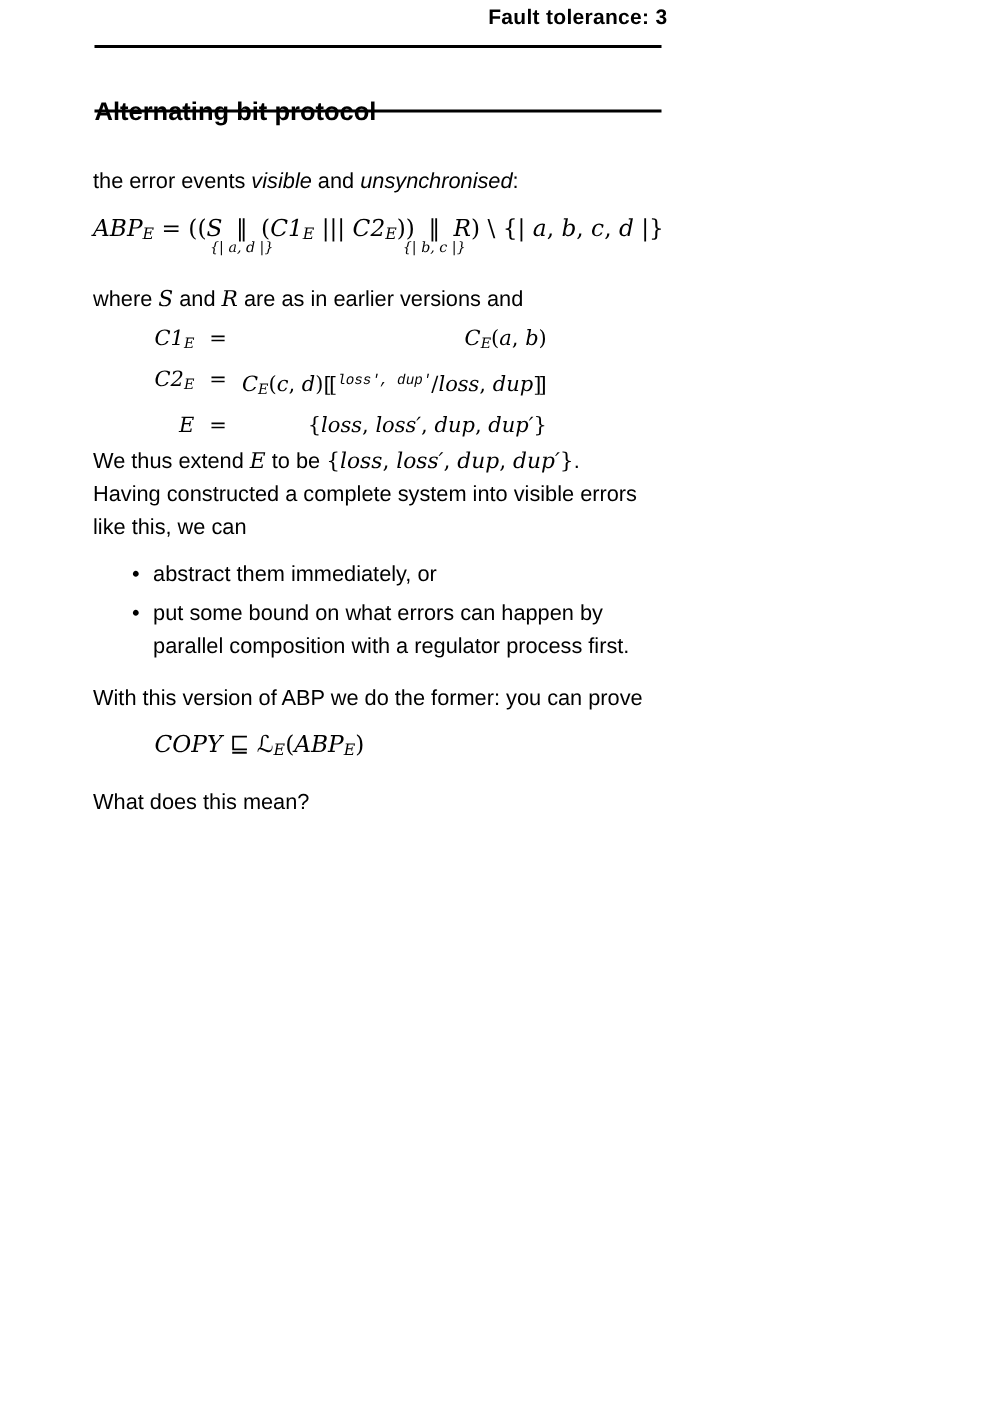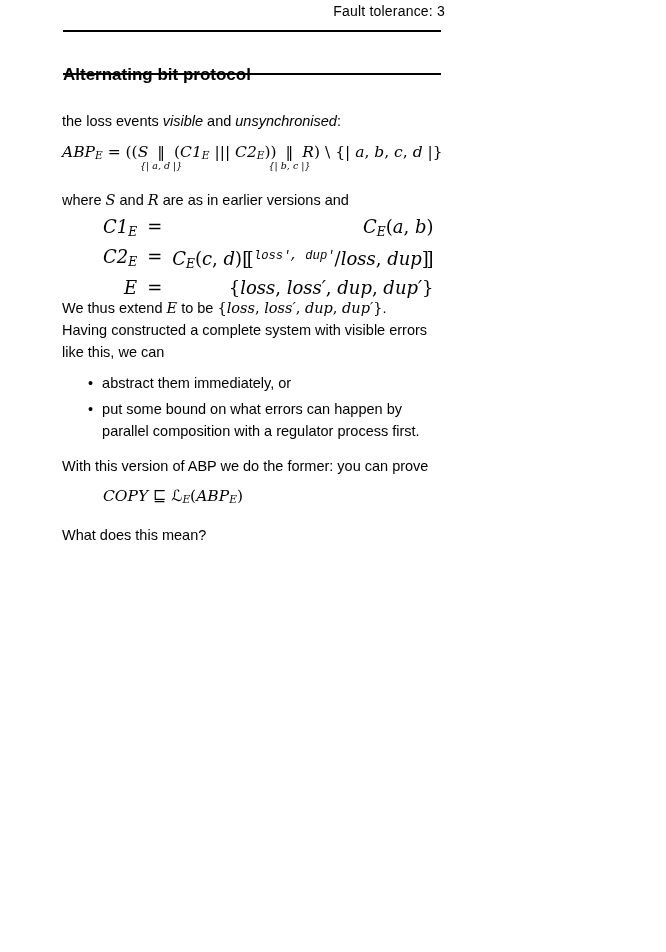--- a/index.html
+++ b/index.html
@@ -1,31 +1,31 @@
 <!DOCTYPE html>
 <html><head>
 <meta charset="utf-8">
 <style>
   html,body{margin:0;padding:0;background:#ffffff;}
   .page{position:relative;width:666px;height:952px;background:#ffffff;color:#000000;
         font-family:"Liberation Sans",sans-serif;overflow:hidden;}
   .header-right{position:absolute;top:3px;left:63px;width:382px;text-align:right;
-        font-size:14px;font-weight:normal;letter-spacing:.2px;}
+        font-size:14px;font-weight:bold;letter-spacing:.2px;}
   .rule{position:absolute;left:63px;width:378px;height:1.5px;background:#000;}
   .rule1{top:30px;}
   .rule2{top:73px;}
   .title{position:absolute;top:41px;left:63px;width:378px;text-align:left;
         font-weight:bold;font-size:17px;margin-top:24px;}
   .tl{position:absolute;left:62px;font-size:14.5px;line-height:20px;white-space:nowrap;}
   .formula{position:absolute;left:62px;font-size:15.5px;white-space:nowrap;
         font-family:"DejaVu Serif","DejaVu Sans",serif;}
   .formula-indent{left:103px;text-align:right;}
   .eqs{position:absolute;left:103px;top:215px;display:grid;
         grid-template-columns:auto auto auto;column-gap:10px;row-gap:1px;
-        font-size:18px;line-height:23px;font-family:"DejaVu Serif","DejaVu Sans",serif;}
+        font-size:14px;line-height:23px;font-family:"DejaVu Serif","DejaVu Sans",serif;}
   .eq-lhs{text-align:right;}
   .eq-rel{text-align:center;}
   .eq-rhs{text-align:right;white-space:nowrap;}
   .bullet{position:absolute;left:88px;display:flex;gap:9px;font-size:14.5px;line-height:22px;}
   .bullet .marker{line-height:22px;}
   
   .s-rm{font-family:"Liberation Sans",sans-serif;}
   .s-it{font-family:"Liberation Sans",sans-serif;font-style:italic;}
   .s-mi{font-family:"DejaVu Serif","DejaVu Sans",serif;font-style:italic;}
   .s-mo{font-family:"DejaVu Serif","DejaVu Sans",serif;font-style:normal;}
@@ -44,42 +44,42 @@
 <body>
 
 <div class="page">
 
   <div class="header-right">Fault tolerance: 3</div>
 
   <div class="rule rule1"></div>
   <div class="title">Alternating bit protocol</div>
   <div class="rule rule2"></div>
 
-  <div class="tl" style="top:111px"><span class="s-rm">the loss events </span><span class="s-it">visible</span><span class="s-rm"> and </span><span class="s-it">unsynchronised</span><span class="s-rm">:</span></div>
+  <div class="tl" style="top:111px"><span class="s-rm">the error events </span><span class="s-it">visible</span><span class="s-rm"> and </span><span class="s-it">unsynchronised</span><span class="s-rm">:</span></div>
 
   <div class="formula" style="top:143px"><span class="s-mi">ABP</span><span class="s-sub">E</span><span class="s-mo"> = ((</span><span class="s-mi">S</span><span class="s-stack"><span class="stack-main">‖</span><span class="stack-under">{| a, d |}</span></span><span class="s-mo">(</span><span class="s-mi">C1</span><span class="s-sub">E</span><span class="s-mo"> ||| </span><span class="s-mi">C2</span><span class="s-sub">E</span><span class="s-mo">))</span><span class="s-stack"><span class="stack-main">‖</span><span class="stack-under">{| b, c |}</span></span><span class="s-mi">R</span><span class="s-mo">) \ {| </span><span class="s-mi">a</span><span class="s-mo">, </span><span class="s-mi">b</span><span class="s-mo">, </span><span class="s-mi">c</span><span class="s-mo">, </span><span class="s-mi">d</span><span class="s-mo"> |}</span></div>
 
   <div class="tl" style="top:190px"><span class="s-rm">where </span><span class="s-mi">S</span><span class="s-rm"> and </span><span class="s-mi">R</span><span class="s-rm"> are as in earlier versions and</span></div>
 
   <div class="eqs">
     <div class="eq-lhs"><span class="s-mi">C1</span><span class="s-sub">E</span></div>
     <div class="eq-rel">=</div>
     <div class="eq-rhs"><span class="s-mi">C</span><span class="s-sub">E</span><span class="s-mo">(</span><span class="s-mi">a</span><span class="s-mo">, </span><span class="s-mi">b</span><span class="s-mo">)</span></div>
 
     <div class="eq-lhs"><span class="s-mi">C2</span><span class="s-sub">E</span></div>
     <div class="eq-rel">=</div>
     <div class="eq-rhs"><span class="s-mi">C</span><span class="s-sub">E</span><span class="s-mo">(</span><span class="s-mi">c</span><span class="s-mo">, </span><span class="s-mi">d</span><span class="s-mo">)</span><span class="s-dbr">[[</span><span class="s-sup">loss′, dup′</span><span class="s-mo">/</span><span class="s-mi">loss</span><span class="s-mo">, </span><span class="s-mi">dup</span><span class="s-dbr">]]</span></div>
 
     <div class="eq-lhs"><span class="s-mi">E</span></div>
     <div class="eq-rel">=</div>
     <div class="eq-rhs"><span class="s-mo">{</span><span class="s-mi">loss</span><span class="s-mo">, </span><span class="s-mi">loss′</span><span class="s-mo">, </span><span class="s-mi">dup</span><span class="s-mo">, </span><span class="s-mi">dup′</span><span class="s-mo">}</span></div>
   </div>
 
   <div class="tl" style="top:298px"><span class="s-rm">We thus extend </span><span class="s-mi">E</span><span class="s-rm"> to be </span><span class="s-mo">{</span><span class="s-mi">loss</span><span class="s-mo">, </span><span class="s-mi">loss′</span><span class="s-mo">, </span><span class="s-mi">dup</span><span class="s-mo">, </span><span class="s-mi">dup′</span><span class="s-mo">}</span><span class="s-rm">.</span></div>
-  <div class="tl" style="top:320px"><span class="s-rm">Having constructed a complete system with visible errors</span></div>
+  <div class="tl" style="top:320px"><span class="s-rm">Having constructed a complete system into visible errors</span></div>
   <div class="tl" style="top:342px"><span class="s-rm">like this, we can</span></div>
 
   <div class="bullet" style="top:372px">
     <span class="marker">•</span>
     <span>
       <span style="display:block;white-space:nowrap"><span class="s-rm">abstract them immediately, or</span></span>
     </span>
   </div>
 
   <div class="bullet" style="top:398px">

